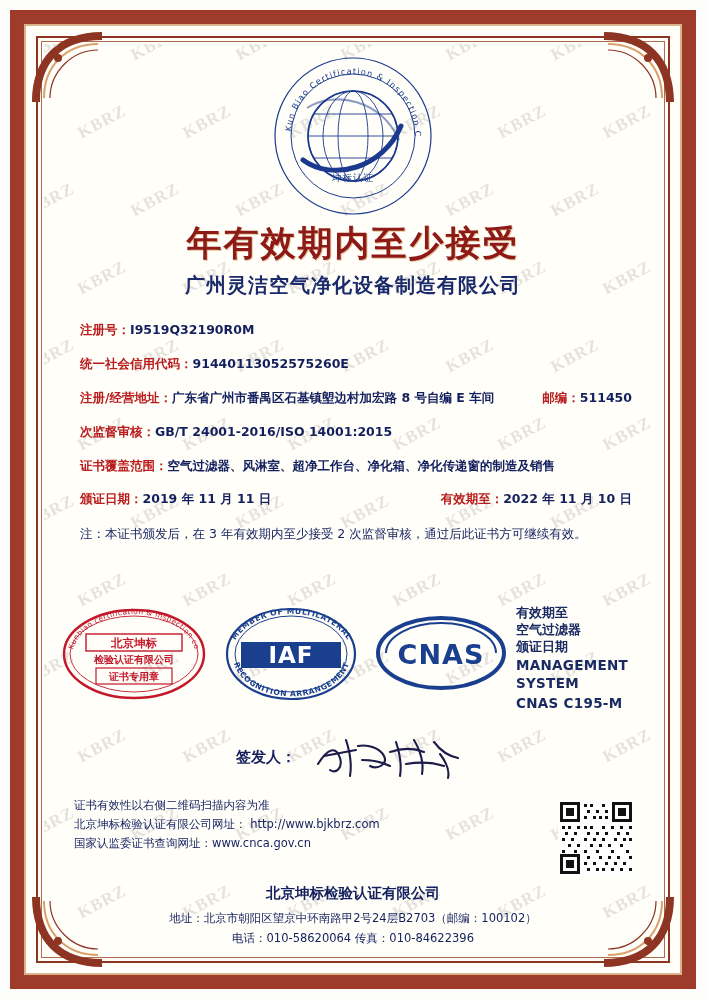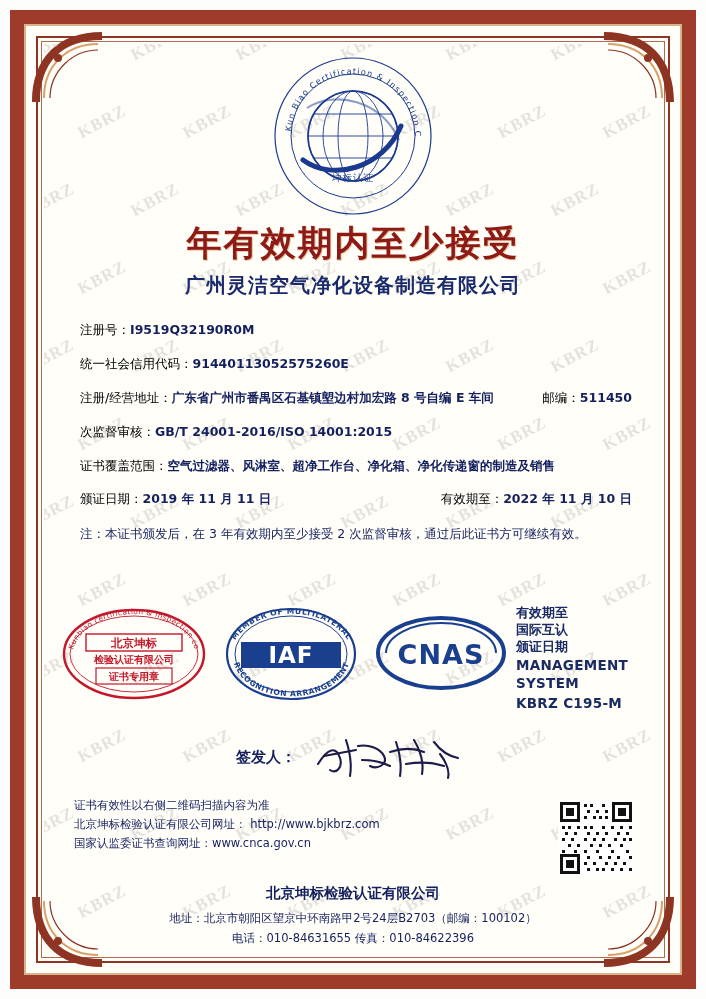--- a/index.html
+++ b/index.html
@@ -133,23 +133,23 @@
     font-size: 12.5px;
     color: #14205e;
   }
   .frow {
     display: flex;
     align-items: baseline;
     margin-bottom: 17px;
     line-height: 1.35;
   }
   .flabel {
-    font-weight: normal;
+    font-weight: bold;
     white-space: nowrap;
-    color: #000000;
+    color: #b91c1c;
   }
   .fvalue {
     font-weight: bold;
     color: #14205e;
   }
   .frow.split {
     justify-content: space-between;
   }
   .frow.split .half { display: flex; align-items: baseline; }
   .note {
@@ -495,24 +495,24 @@
       <div class="cnas">
         <svg width="130" height="74" viewBox="0 0 130 74">
           <ellipse cx="65" cy="37" rx="63" ry="35" fill="none" stroke="#1a3f8f" stroke-width="4"></ellipse>
           <path d="M10 37 A55 30 0 0 1 120 37" fill="none" stroke="#1a3f8f" stroke-width="2"></path>
           <text x="65" y="48" font-family="DejaVu Sans, sans-serif" font-size="27" font-weight="bold" fill="#1a3f8f" text-anchor="middle" letter-spacing="1">CNAS</text>
         </svg>
       </div>
 
       <div class="cnas-text">
         <div class="cn">有效期至</div>
-        <div class="cn">国际互认</div>
+        <div class="cn">空气过滤器</div>
         <div class="cn">颁证日期</div>
         <div class="en">MANAGEMENT SYSTEM</div>
-        <div class="en">KBRZ C195-M</div>
+        <div class="en">CNAS C195-M</div>
       </div>
     </div>
 
     <div class="sig-row">
       <span class="sig-label">签发人：</span>
       <span class="sig-img">
         <svg width="160" height="54" viewBox="0 0 160 54">
           <g stroke="#1c1c4a" stroke-width="2.1" fill="none" stroke-linecap="round">
             <path d="M8 34 C18 18 26 16 30 28 C33 38 26 44 20 40"></path>
             <path d="M14 26 C24 24 36 22 46 20"></path>
@@ -612,17 +612,17 @@
               <rect x="62" y="68" width="3" height="3"></rect>
               <rect x="71" y="68" width="3" height="3"></rect>
           </g>
         </svg>
       </div>
     </div>
 
     <div class="footer-center">
       <div class="org">北京坤标检验认证有限公司</div>
       <div class="addr">地址：北京市朝阳区望京中环南路甲2号24层B2703（邮编：100102）</div>
-      <div class="tel">电话：010-84631655  传真：010-84622396</div>
+      <div class="tel">电话：010-58620064  传真：010-84622396</div>
     </div>
 
   </div>
 </div>
 
 </body></html>

